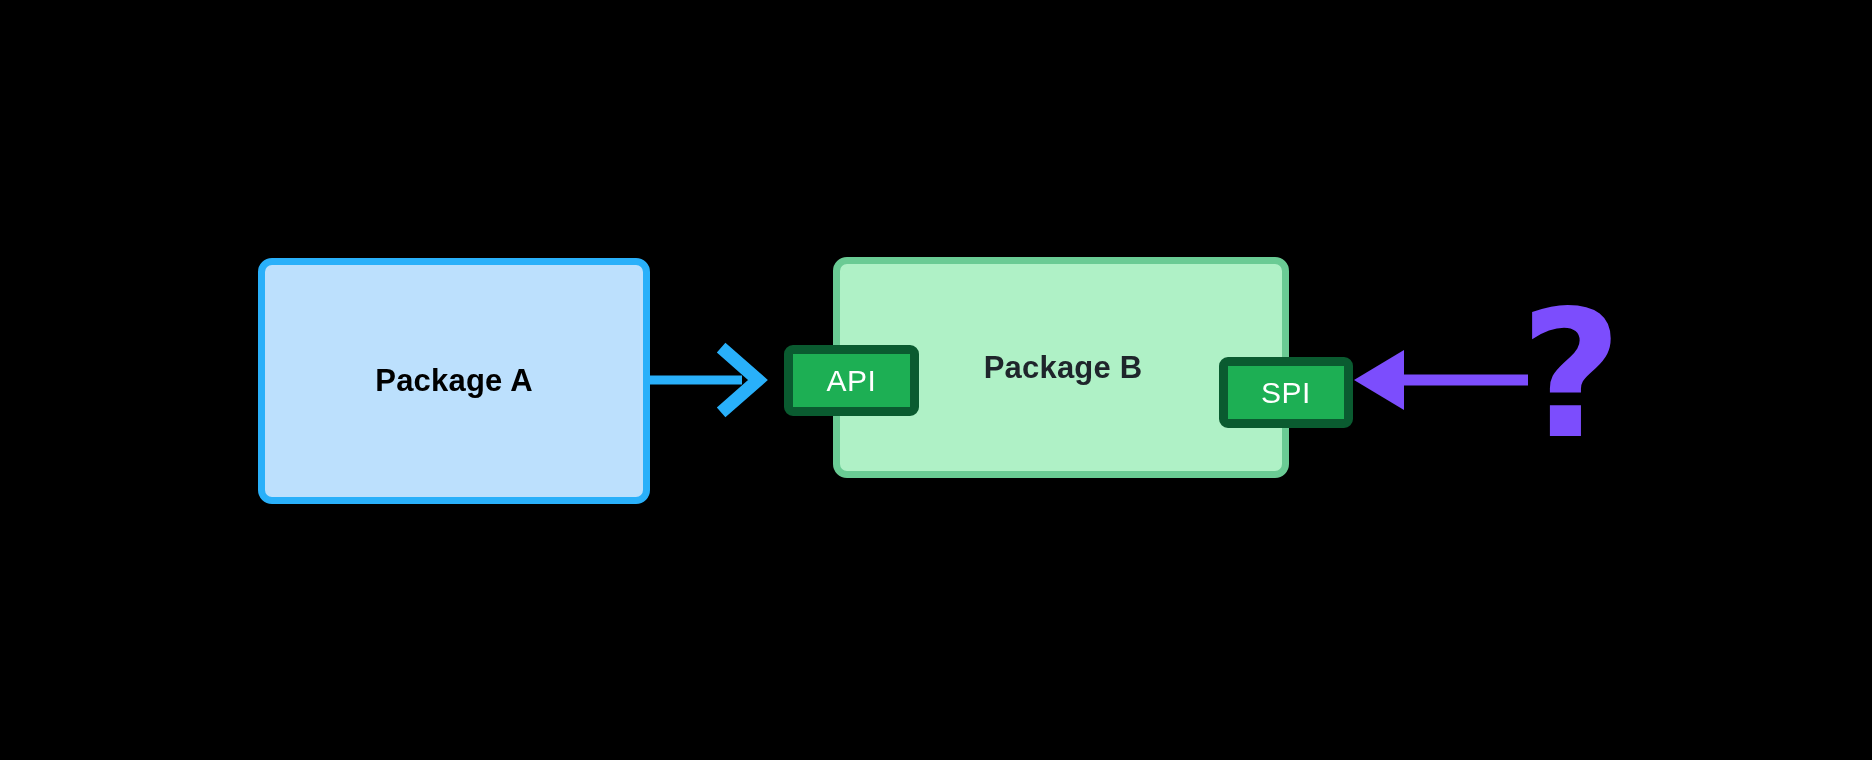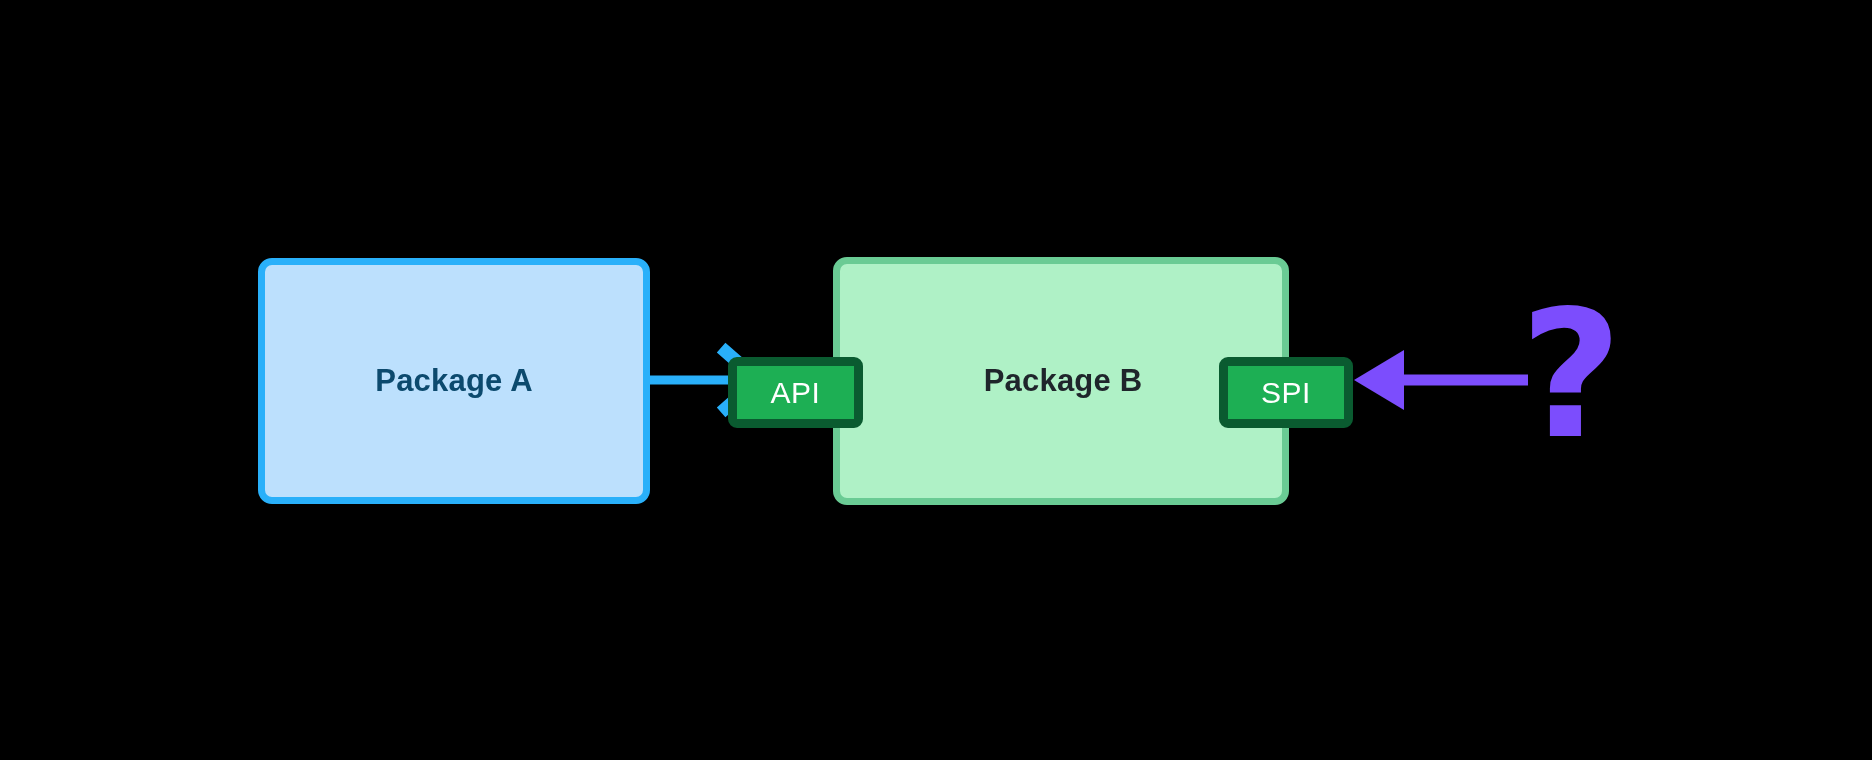--- a/index.html
+++ b/index.html
@@ -37,27 +37,27 @@
   }
 
   #pkg-a {
     left: 258px;
     top: 258px;
     width: 392px;
     height: 246px;
     background: #BCE0FD;
     border: 7px solid #29B0FA;
   }
-  #pkg-a .pkg-label { color: #0c4a6e; }
+  #pkg-a .pkg-label { color: #000000; }
 
   #pkg-b {
     left: 833px;
     top: 257px;
     width: 456px;
-    height: 248px;
+    height: 221px;
     background: #AFF1C6;
     border: 7px solid #6ACB94;
   }
   #pkg-b .pkg-label {
     color: #1F252B;
     transform: translateX(2px);
   }
 
   
   .iface {
@@ -72,25 +72,24 @@
     z-index: 5;
   }
   .iface-label {
     color: #FFFFFF;
     font-size: 30px;
     font-weight: 400;
     letter-spacing: 0.5px;
     white-space: nowrap;
   }
   #iface-api {
-    left: 728px;
+    left: 784px;
     top: 345px;
     width: 135px;
     height: 71px;
-    margin-top: 12px;
   }
   #iface-spi {
     left: 1219px;
     top: 345px;
     width: 134px;
     height: 71px;
     margin-top: 12px;
   }
 
   

